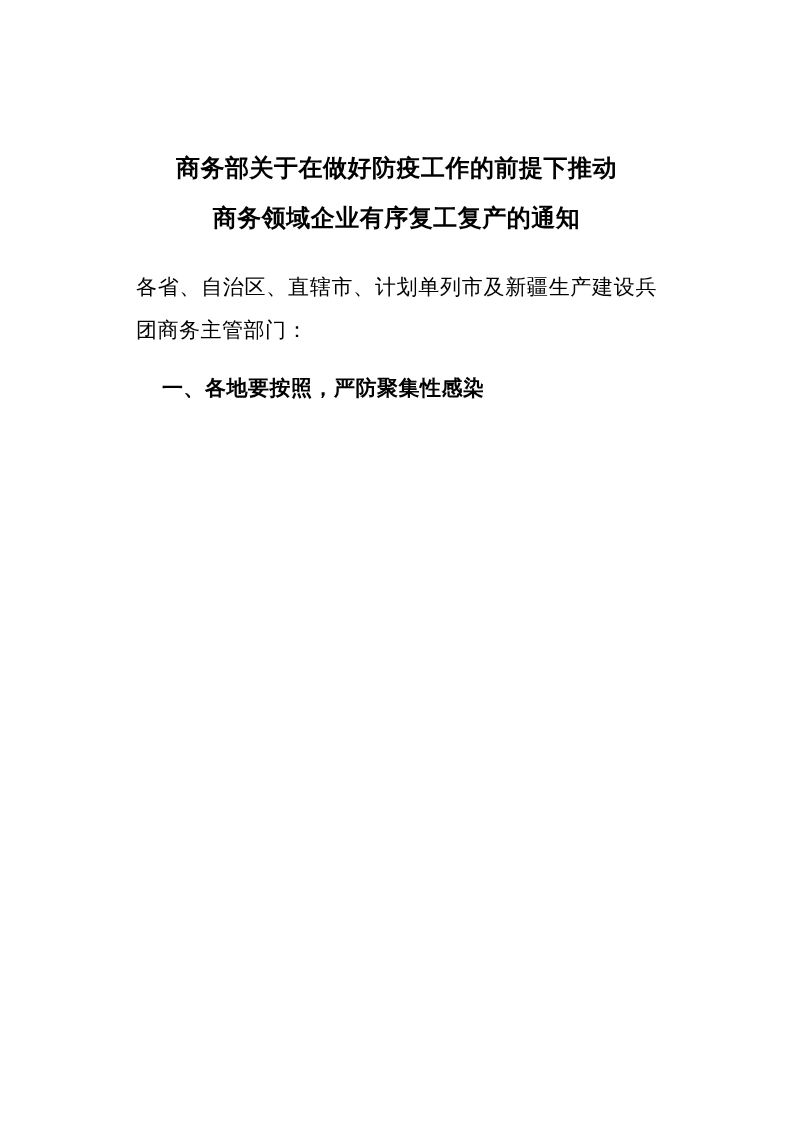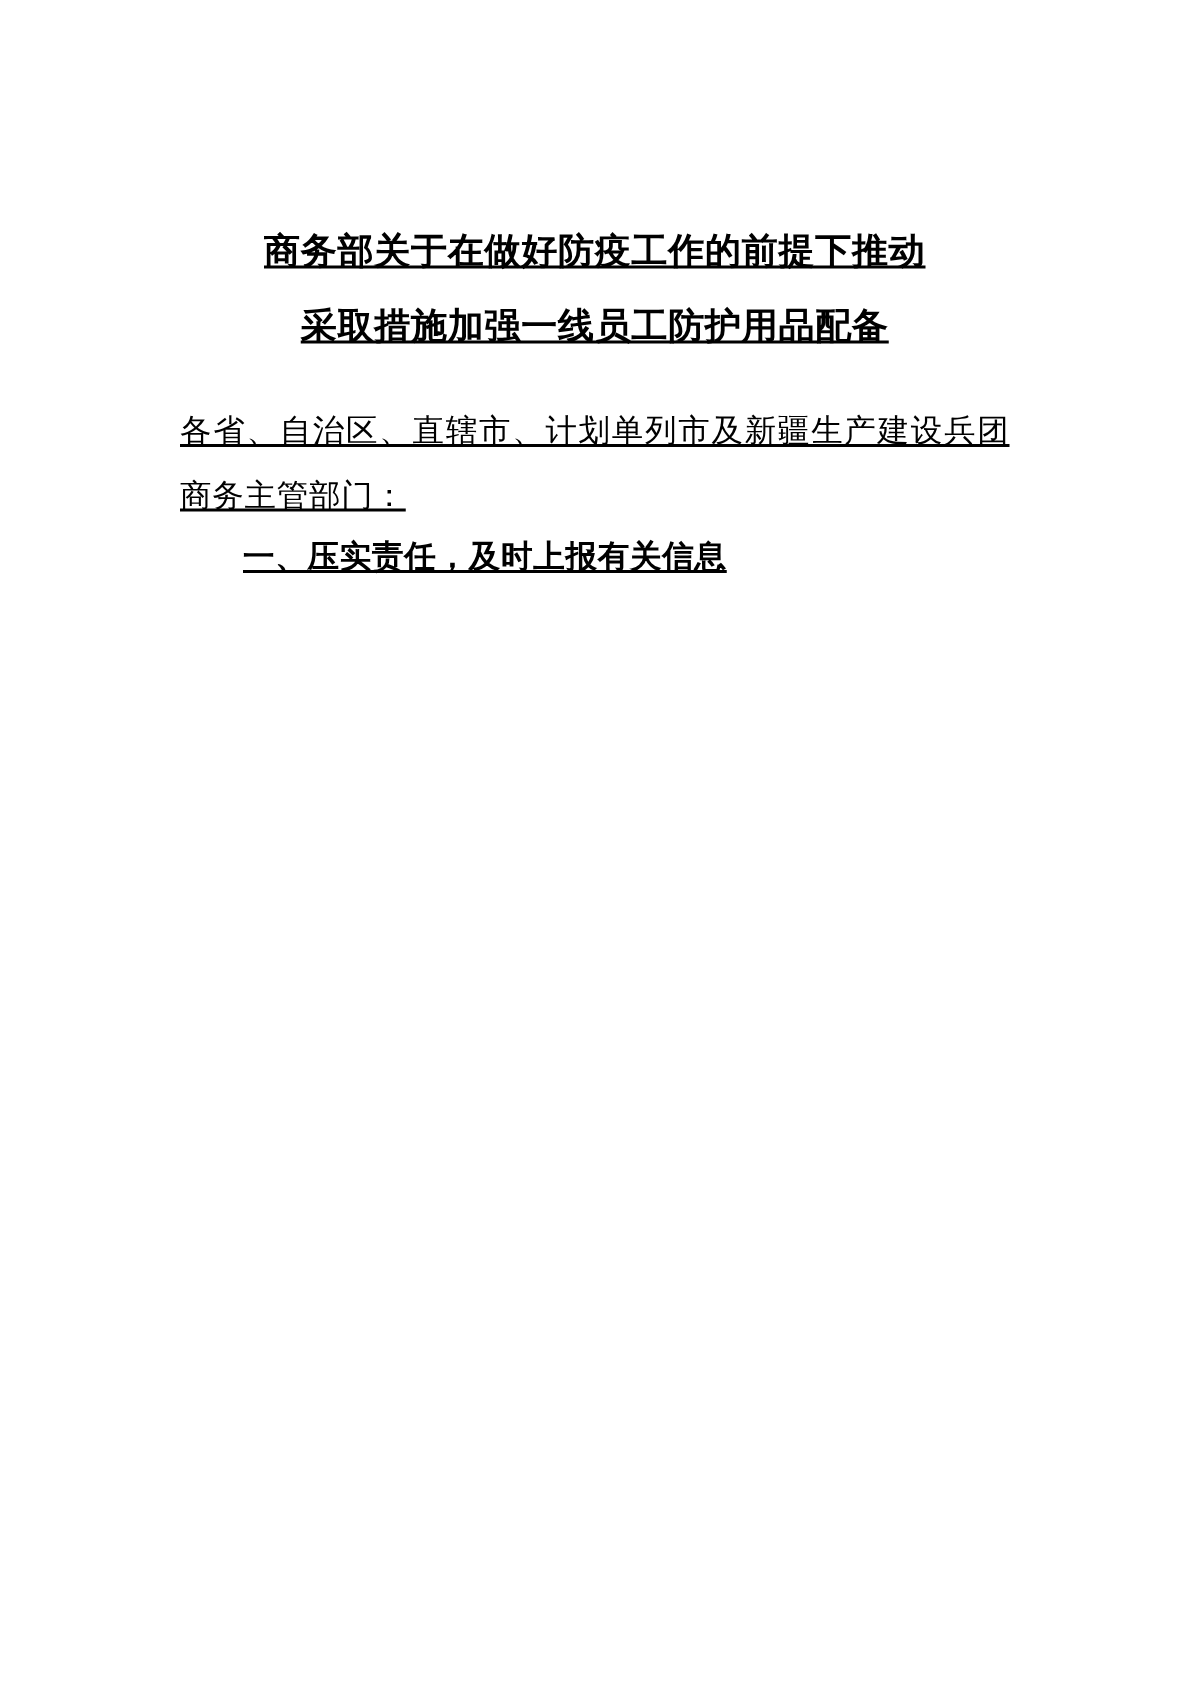--- a/index.html
+++ b/index.html
@@ -9,42 +9,41 @@
   }
   .page {
     position: relative;
     width: 793px;
     height: 1010px;
     background: #ffffff;
     box-sizing: border-box;
     padding: 143px 120px 0 120px;
     color: #000000;
     overflow: hidden;
-    text-decoration: underline;
   }
   .doc-title {
     margin: 0;
     font-family: "Liberation Sans", sans-serif;
     font-weight: bold;
     font-size: 24px;
     line-height: 50px;
     text-align: center;
     letter-spacing: 0.5px;
   }
   .doc-body {
     margin-top: 23px;
     font-family: "Liberation Serif", serif;
     font-size: 21px;
     line-height: 42.5px;
     letter-spacing: 0.5px;
     text-align: justify;
     text-justify: inter-ideograph;
   }
   .doc-body p {
-    margin: 0;
+    margin: 16px;
   }
   .para-indent {
     text-indent: 2em;
   }
   .section-heading {
     margin: 0;
     font-family: "Liberation Sans", sans-serif;
     font-weight: bold;
     font-size: 21px;
     line-height: 42.5px;
@@ -62,23 +61,23 @@
     color: #000000;
   }
 </style>
 </head>
 <body>
 
 <div class="page">
 
   <h1 class="doc-title">
     <span>商务部关于在做好防疫工作的前提下推动</span><br>
-    <span>采取措施加强一线员工防护用品配备</span>
+    <span>商务领域企业有序复工复产的通知</span>
   </h1>
 
   <div class="doc-body">
     <p>各省、自治区、直辖市、计划单列市及新疆生产建设兵团商务主管部门：</p>
-    <h2 class="section-heading">一、压实责任，及时上报有关信息</h2>
+    <h2 class="section-heading">一、各地要按照，严防聚集性感染</h2>
   </div>
 
   <div class="page-number">1</div>
 
 </div>
 
 </body></html>

